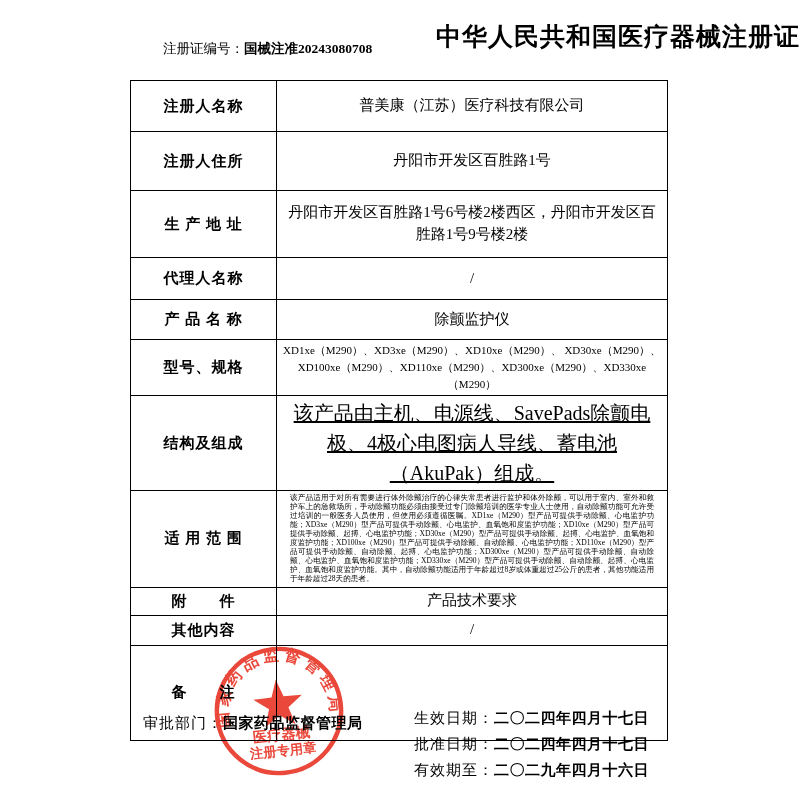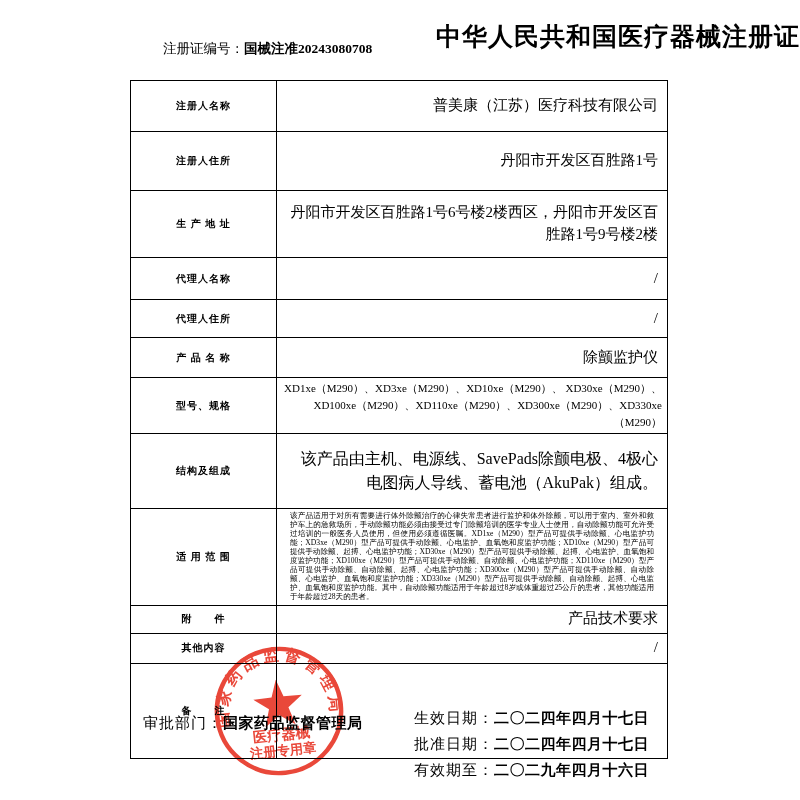--- a/index.html
+++ b/index.html
@@ -12,37 +12,37 @@
     font-size:25px;font-weight:bold;letter-spacing:1px;
   }
   .reg-line{position:absolute;top:40px;left:163px;font-size:13.5px;}
   .reg-line .reg-no{font-weight:bold;font-family:"Liberation Serif","DejaVu Serif",serif;}
   table.cert{
     position:absolute;left:130px;top:80px;width:538px;
     border-collapse:collapse;table-layout:fixed;
   }
   table.cert td{border:1.6px solid #000;vertical-align:middle;}
   .label-cell{
-    width:143px;text-align:center;font-weight:bold;font-size:10px;letter-spacing:1px;
+    width:143px;text-align:center;font-weight:bold;font-size:15px;letter-spacing:1px;
   }
-  .value-cell{font-size:15px;padding:2px 9px;text-align:right;line-height:1.45;}
+  .value-cell{font-size:15px;padding:2px 9px;text-align:center;line-height:1.45;}
   .row-registrant-name td{height:46px}
   .row-registrant-address td{height:54px}
   .row-production-address td{height:62px}
   .row-agent-name td{height:37px}
   .row-agent-address td{height:33px}
   .row-product-name td{height:35px}
   .row-model-spec td{height:45px}
   .row-structure td{height:70px}
   .row-scope td{height:70px}
   .row-attachment td{height:23px}
   .row-other td{height:25px}
   .row-remark td{height:90px}
   .row-model-spec .value-cell{font-size:11px;line-height:1.55;padding:2px 5px;}
-  .row-structure .value-cell{font-size:16px;line-height:1.5;}
+  .row-structure .value-cell{font-size:20px;line-height:1.5;text-decoration:underline;}
   .row-scope .value-cell{
     font-size:7.6px;line-height:1.18;text-align:justify;padding:3px 13px;
     vertical-align:top;letter-spacing:0;
   }
   .footer-dept{position:absolute;left:143px;top:714px;font-size:15px;letter-spacing:1px;}
   .footer-dept .dept-value{font-weight:bold;letter-spacing:0.5px;}
   .footer-dates{position:absolute;left:414px;top:709px;font-size:15px;}
   .footer-dates .date-line{height:26px;letter-spacing:1px;}
   .footer-dates .date-value{font-weight:bold;letter-spacing:0.5px;}
   .stamp{
@@ -71,24 +71,20 @@
         <tr class="row-registrant-address">
           <td class="label-cell">注册人住所</td>
           <td class="value-cell">丹阳市开发区百胜路1号</td>
         </tr>
         <tr class="row-production-address">
           <td class="label-cell">生 产 地 址</td>
           <td class="value-cell">丹阳市开发区百胜路1号6号楼2楼西区，丹阳市开发区百胜路1号9号楼2楼</td>
         </tr>
         <tr class="row-agent-name">
           <td class="label-cell">代理人名称</td>
-          <td class="value-cell">/</td>
-        </tr>
-        <tr class="row-agent-address">
-          <td class="label-cell">代理人住所</td>
           <td class="value-cell">/</td>
         </tr>
         <tr class="row-product-name">
           <td class="label-cell">产 品 名 称</td>
           <td class="value-cell">除颤监护仪</td>
         </tr>
         <tr class="row-model-spec">
           <td class="label-cell">型号、规格</td>
           <td class="value-cell">XD1xe（M290）、XD3xe（M290）、XD10xe（M290）、 XD30xe（M290）、XD100xe（M290）、XD110xe（M290）、XD300xe（M290）、XD330xe（M290）</td>
         </tr>

